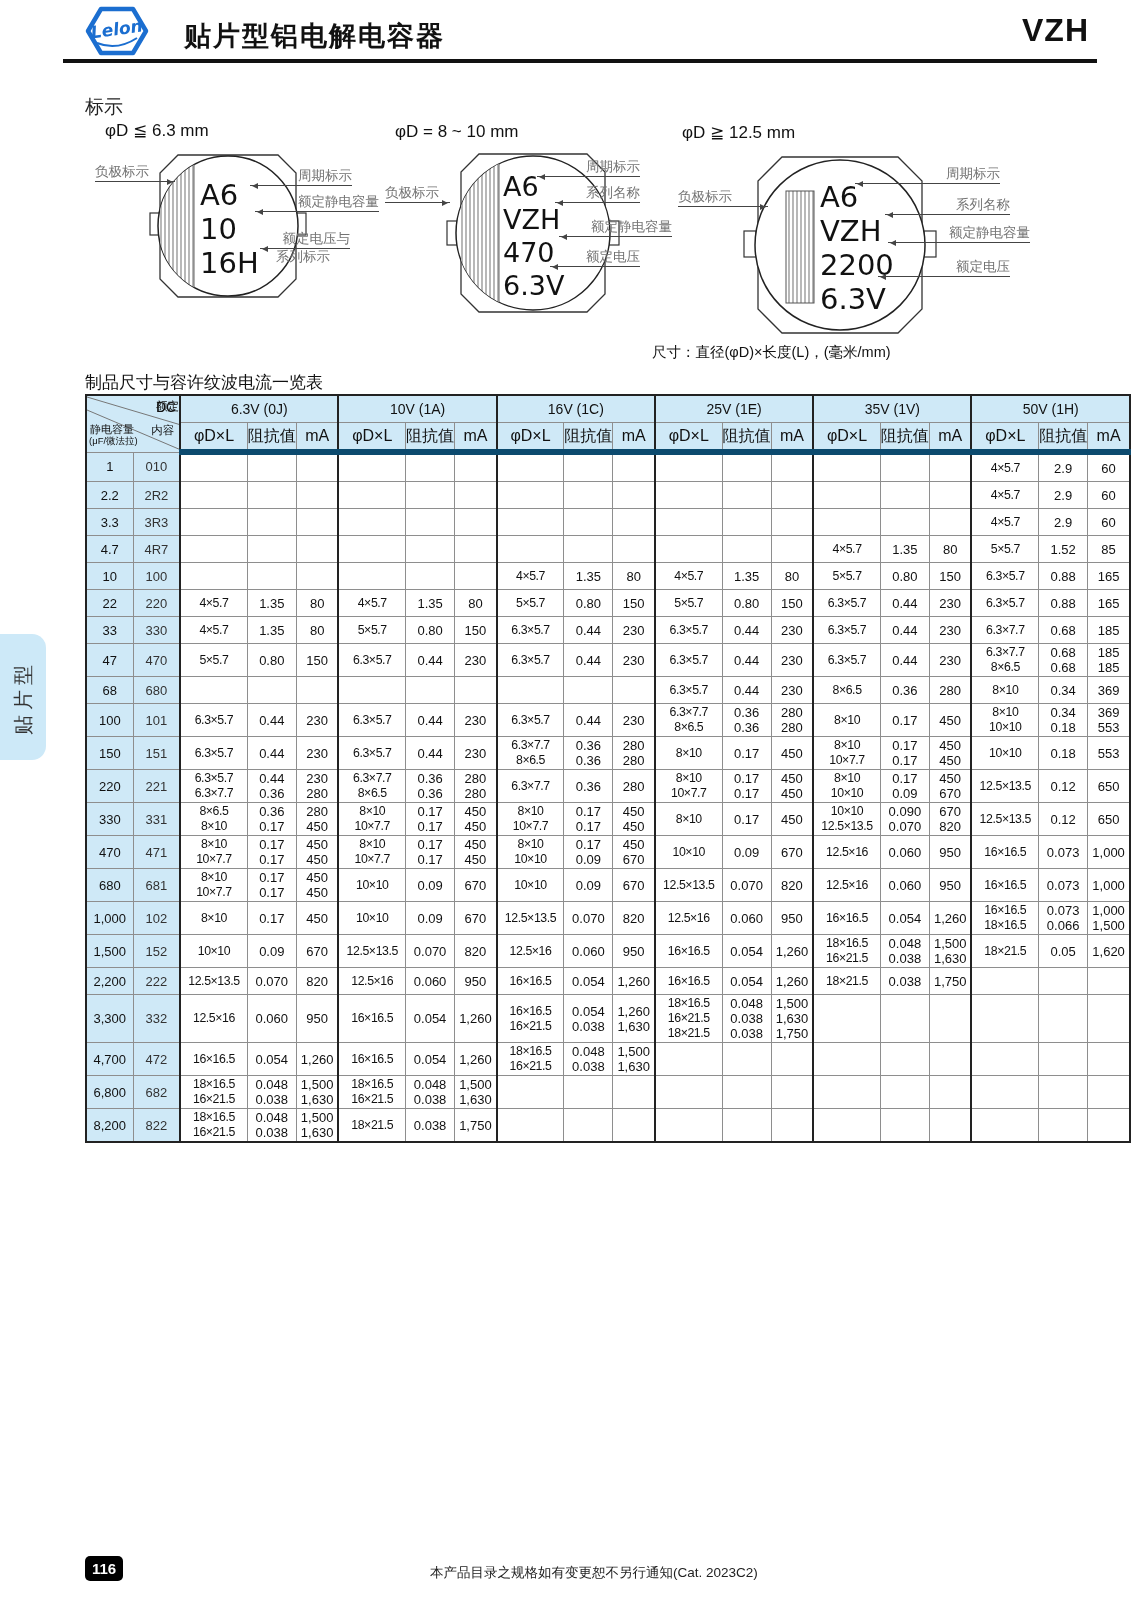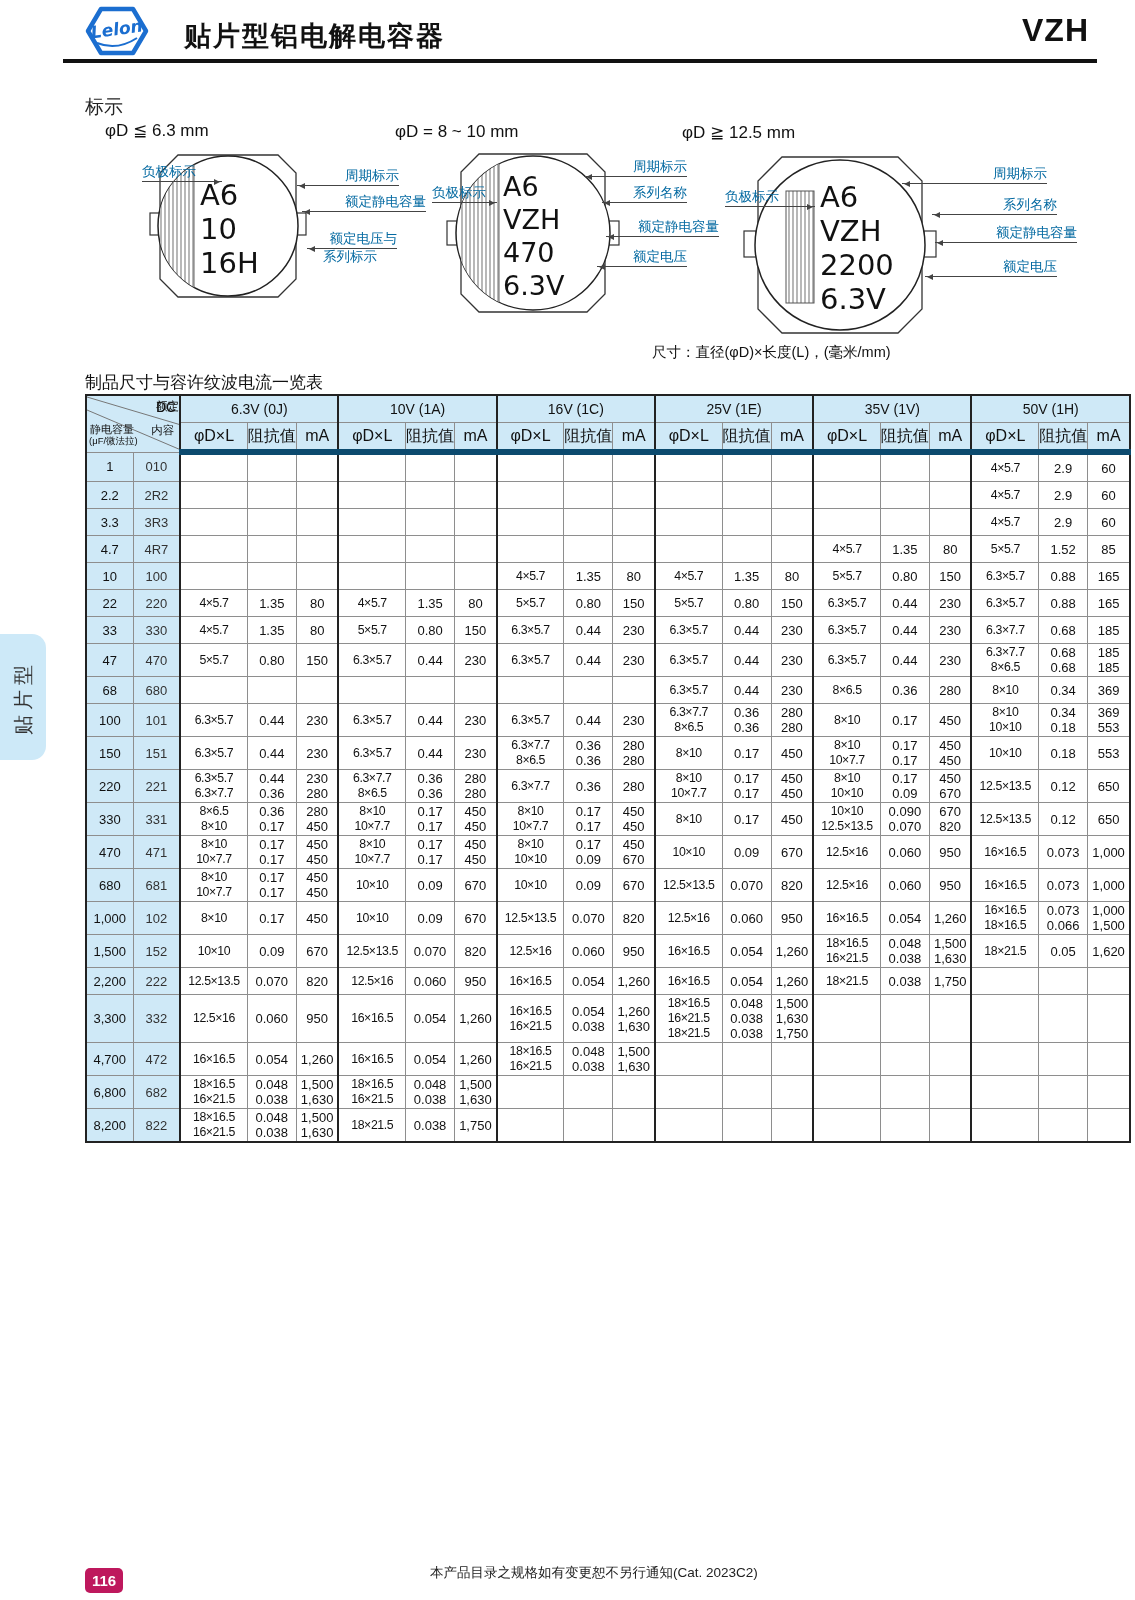--- a/index.html
+++ b/index.html
@@ -16,21 +16,21 @@
   .marking{position:absolute;left:85px;top:94px;width:1050px;height:240px;}
   .mk-heading{font-size:19px;color:#222;}
   .dgm{position:absolute;}
   .dgm1{left:8px;top:26px;width:320px;}
   .dgm2{left:298px;top:28px;width:315px;}
   .dgm3{left:585px;top:28px;width:445px;}
   .size-label{font-size:17px;margin:0 0 6px 12px;color:#111;}
   .dgm-area{position:relative;height:176px;}
   .dgm3 .dgm-area{height:190px;}
   .chip{position:absolute;}
-  .callout{position:absolute;font-size:13.5px;color:#0369a1;line-height:16px;margin-left:47px;}
+  .callout{position:absolute;font-size:13.5px;color:#737373;line-height:16px;}
   .callout .ln{display:block;border-bottom:1px solid #444;padding-bottom:1px;position:relative;}
   .callout.al .ln{text-align:right;}
   .callout.ar .ln{text-align:left;}
   .callout.al .ln::before{content:"";position:absolute;left:-1px;bottom:-4px;
     border:3.5px solid transparent;border-right:6px solid #444;}
   .callout.ar .ln::after{content:"";position:absolute;right:-1px;bottom:-4px;
     border:3.5px solid transparent;border-left:6px solid #444;}
   .callout .l2{display:block;text-align:left;padding-left:16px;}
   
   .notes{position:absolute;left:652px;top:342px;width:470px;font-size:14.5px;line-height:21px;color:#111;}
@@ -52,22 +52,22 @@
   .corner span{position:absolute;font-size:11.5px;white-space:nowrap;}
   .c-volt{top:3px;right:3px;}
   .c-volt sub{font-size:14px;}
   .c-mid{top:27px;right:5px;}
   .c-cap{top:26px;left:3px;font-size:11px !important;}
   .c-unit{top:39px;left:2px;font-size:9.5px !important;}
   
   .side-tab{position:absolute;left:0;top:634px;width:46px;height:126px;background:#cde9f8;
     border-radius:0 14px 14px 0;display:flex;align-items:center;justify-content:center;}
   .side-tab span{transform:rotate(-90deg);white-space:nowrap;font-size:20px;letter-spacing:5px;color:#333;}
-  .pagenum{position:absolute;left:85px;top:1556px;background:#be185d;color:#fff;font-size:15px;
-    font-weight:bold;padding:4px 7px;border-radius:5px;margin-top:12px;}
+  .pagenum{position:absolute;left:85px;top:1556px;background:#000000;color:#fff;font-size:15px;
+    font-weight:bold;padding:4px 7px;border-radius:5px;}
   .foot-note{position:absolute;left:430px;top:1564px;font-size:13.5px;color:#222;}
   svg text{font-family:"DejaVu Sans","Liberation Sans",sans-serif;}
 </style>
 </head>
 <body>
 
 <div class="logo">
   <svg width="64" height="50" viewBox="0 0 64 50">
     <polygon points="16,3 48,3 61,25 48,47 16,47 3,25" fill="#fff" stroke="#1b6ed0" stroke-width="4.5" stroke-linejoin="round"></polygon>
     <text x="32" y="29" text-anchor="middle" font-size="17" font-style="italic" font-weight="bold" font-family="DejaVu Serif, serif" fill="#1b6ed0" transform="rotate(-8 32 25)">Lelon</text>

